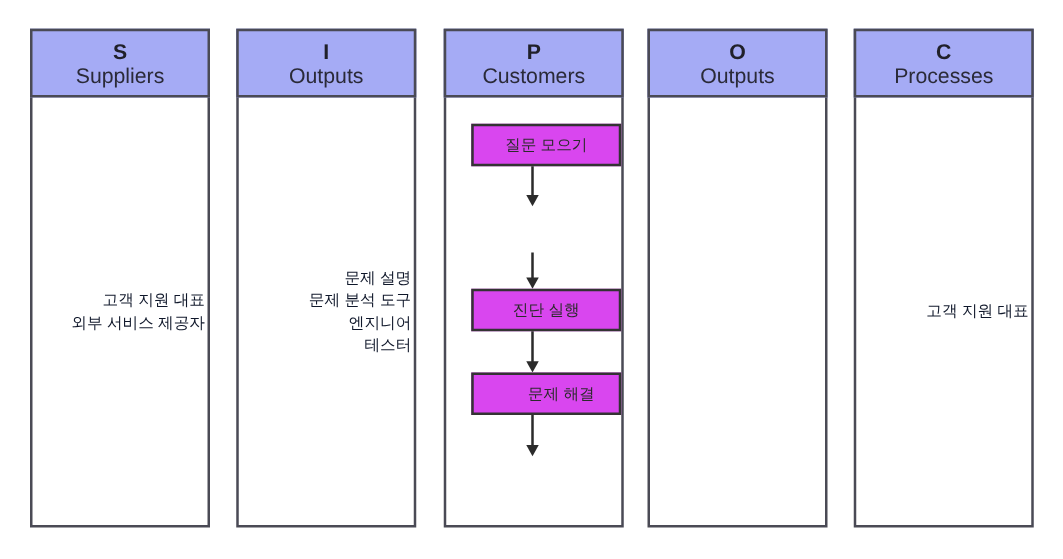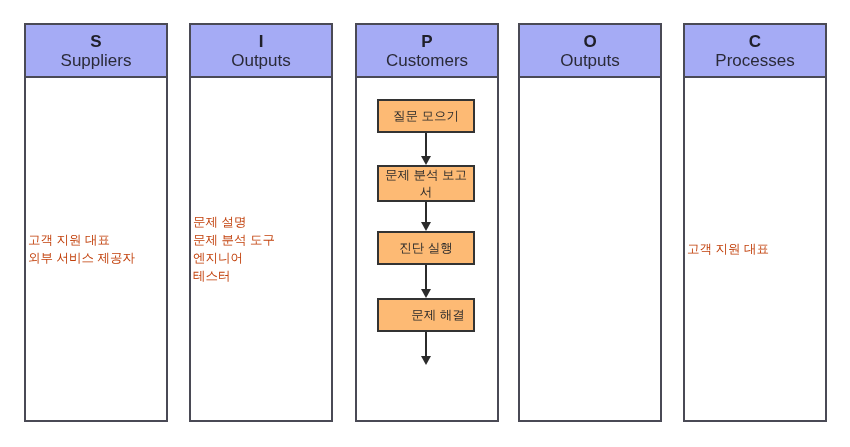--- a/index.html
+++ b/index.html
@@ -72,42 +72,42 @@
     left: 0;
     top: 53px;
     width: 140px;
     height: 342px;
     display: flex;
     align-items: center;
     justify-content: center;
   }
   .col-text {
     width: 136px;
-    text-align: left;
+    text-align: right;
     font-size: 12.5px;
     line-height: 18px;
-    color: #c2410c;
+    color: #0f172a;
     white-space: pre-line;
   }
 
   
   .flow {
     position: absolute;
     left: 355px;
     top: 23px;
     width: 144px;
     height: 399px;
   }
   .proc-box {
     position: absolute;
     left: 22px;
-    width: 98px;
+    width: 120px;
     box-sizing: border-box;
     border: 2px solid #333333;
-    background: #fdba74;
+    background: #d946ef;
     display: flex;
     align-items: center;
     justify-content: center;
     text-align: center;
     font-size: 12.5px;
     line-height: 17px;
     color: #2b2b2b;
     padding: 0 4px;
   }
   .pb-0 { top: 76px;  height: 34px; }
@@ -185,21 +185,20 @@
     <div class="col-header">
       <div class="col-letter">P</div>
       <div class="col-title">Customers</div>
     </div>
   </div>
 
   <div class="flow">
     <div class="proc-box pb-0">질문 모으기</div>
     <div class="arrow ar-0"></div>
 
-    <div class="proc-box pb-1">문제 분석 보고서</div>
     <div class="arrow ar-1"></div>
 
     <div class="proc-box pb-2">진단 실행</div>
     <div class="arrow ar-2"></div>
 
     <div class="proc-box pb-3">문제 해결</div>
     <div class="arrow ar-3"></div>
 
   </div>
 

